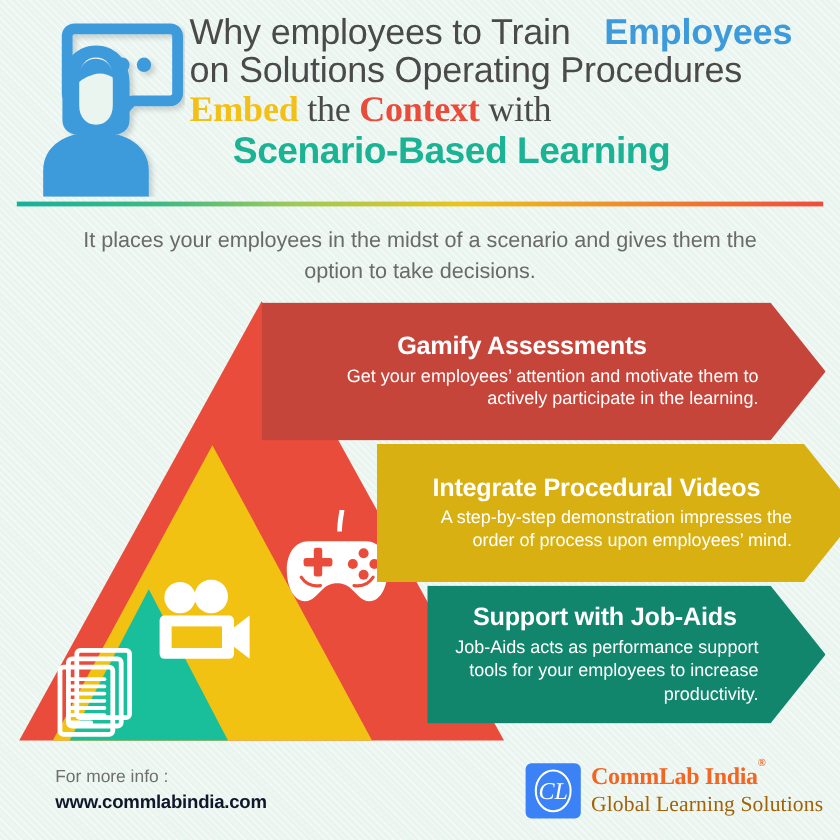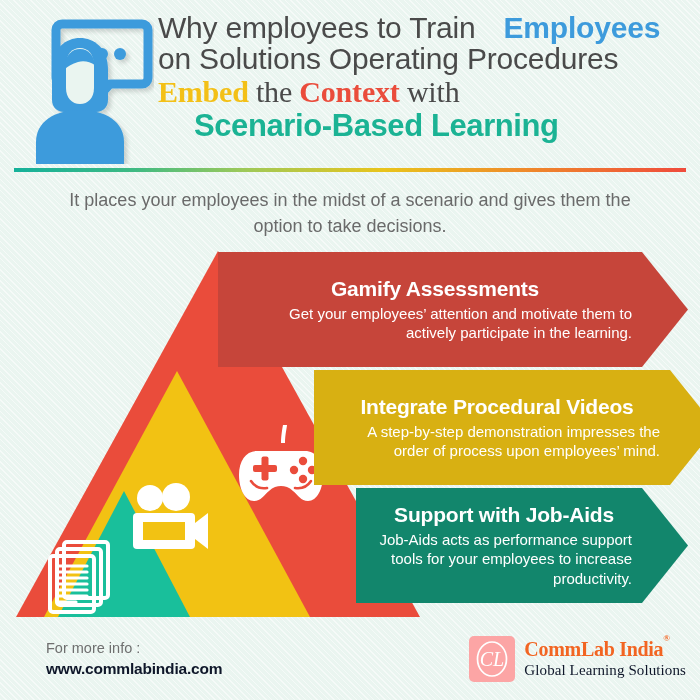--- a/index.html
+++ b/index.html
@@ -114,30 +114,30 @@
   }
 
   
   #footer{ position:absolute; left:0; top:630px; width:700px; height:70px; }
   #more-info{ position:absolute; left:36px; top:8px;margin-left:10px; }
   #more-info .mi-label{ font-size:14.5px; color:#6f6f6f; line-height:1.5; }
   #more-info .mi-url{ font-size:15.5px; font-weight:700; color:#0f172a; letter-spacing:-0.2px; }
 
   #brand{ position:absolute; right:14px; top:6px; display:flex; align-items:center; gap:9px; }
   #brand-mark{
-    width:46px; height:46px; background:#fca5a5; border-radius:5px;
+    width:46px; height:46px; background:#3b82f6; border-radius:5px;
     display:flex; align-items:center; justify-content:center;
   }
   #brand-text{ display:flex; flex-direction:column;font-family:Liberation Serif, serif; }
   #brand-name{
     font-size:20px; font-weight:700; color:#f26522; letter-spacing:-0.3px; line-height:1.05;
     position:relative; white-space:nowrap;
   }
   #brand-reg{ font-size:9px; vertical-align:super; position:relative; top:-7px; }
-  #brand-tag{ font-size:15px; color:#0f172a; letter-spacing:0.1px; margin-top:2px; white-space:nowrap; }
+  #brand-tag{ font-size:18px; color:#a16207; letter-spacing:0.1px; margin-top:2px; white-space:nowrap; }
 </style>
 </head>
 <body>
 
 <div id="bg-texture"></div>
 
 <div id="page">
 
   <div id="header">
 

